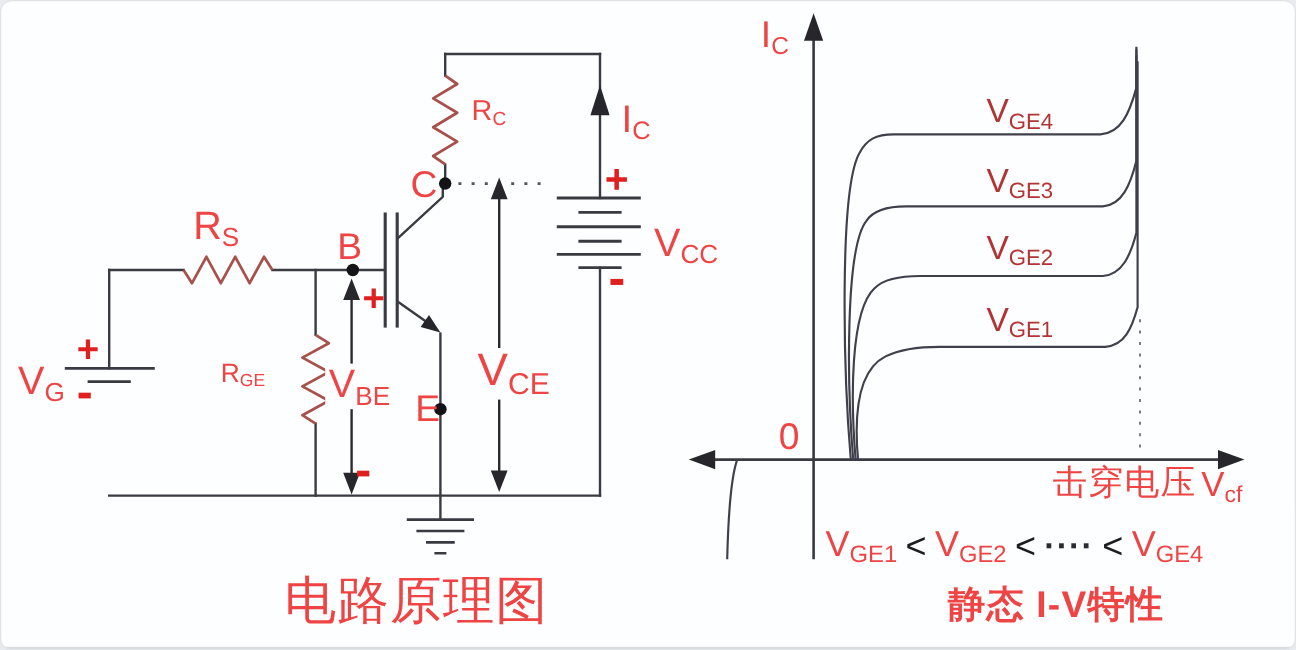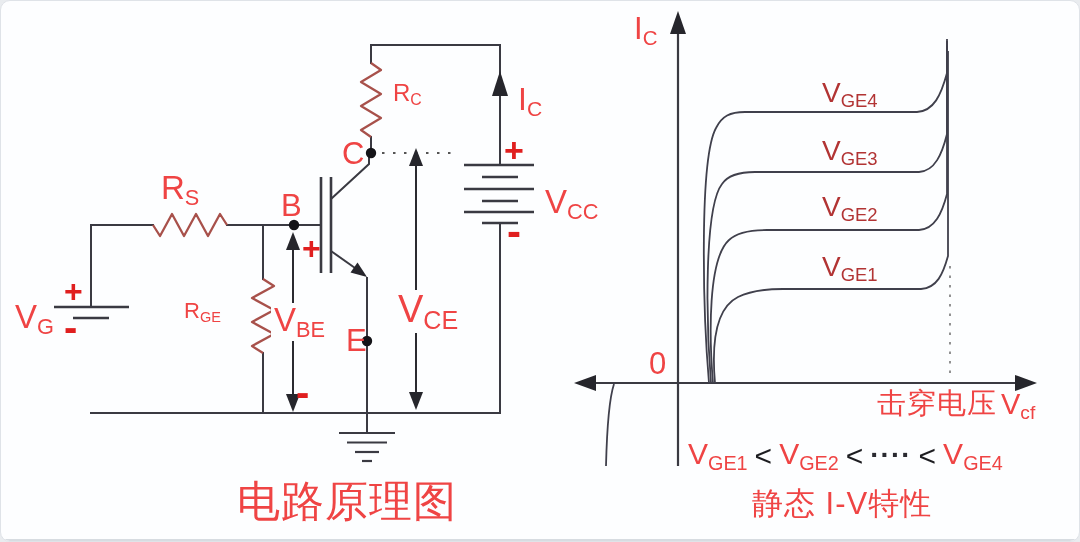--- a/index.html
+++ b/index.html
@@ -160,15 +160,15 @@
   <div class="ineq" style="left:687px;top:438px;font-size:30px;">
     <span class="lbl" style="position:static;"><span>V</span><sub>GE1</sub></span>
     <span class="op">&lt;</span>
     <span class="lbl" style="position:static;"><span>V</span><sub>GE2</sub></span>
     <span class="op">&lt;</span>
     <span class="dots">····</span>
     <span class="op">&lt;</span>
     <span class="lbl" style="position:static;"><span>V</span><sub>GE4</sub></span>
   </div>
 
-  <div class="lbl cn" style="left:751px;top:487px;font-size:31px;font-weight:400;">静态 I-V特性</div>
+  <div class="lbl cn" style="left:789px;top:487px;font-size:31px;font-weight:700;">静态 I-V特性</div>
 
 </div>
 
 </body></html>

